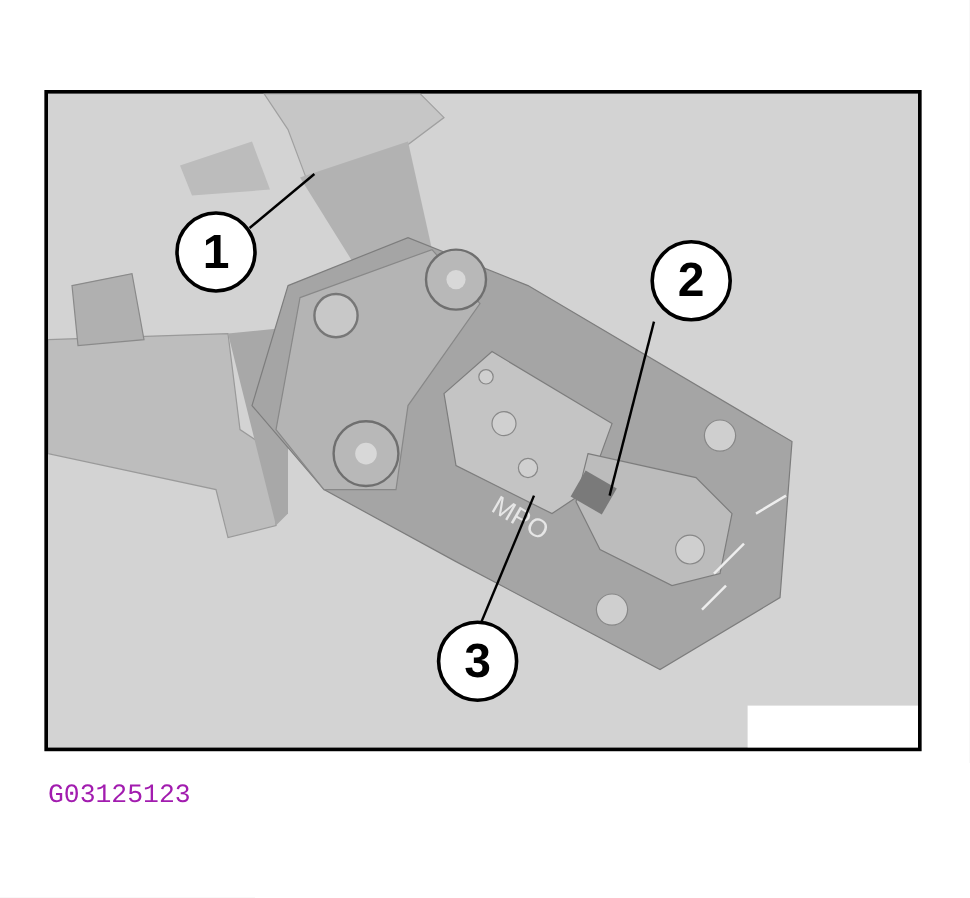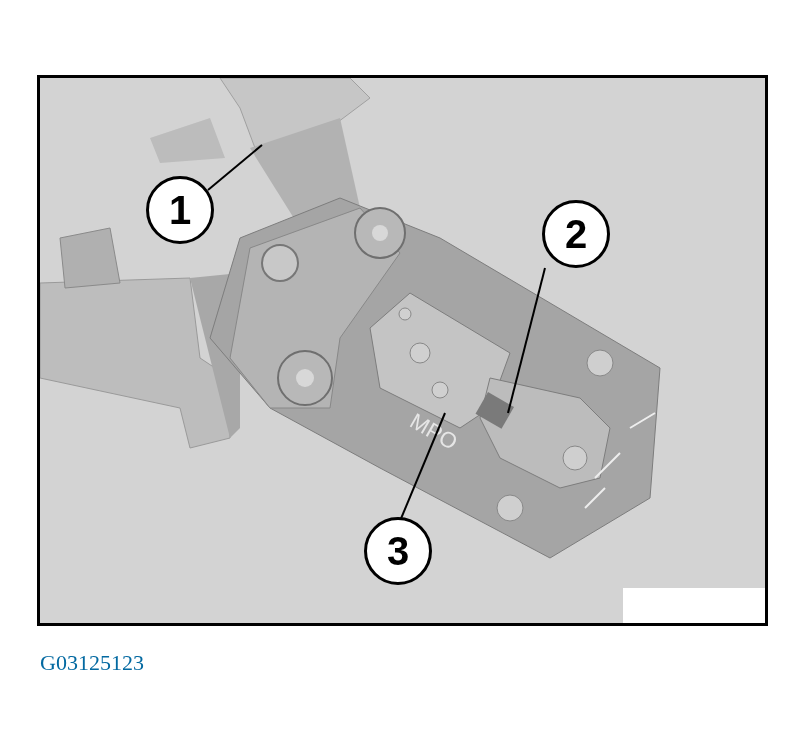--- a/index.html
+++ b/index.html
@@ -9,21 +9,21 @@
              border: 3px solid #000; background: #d3d3d3; overflow: hidden; }
     .frame svg { position: absolute; left: 0; top: 0; }
     .white-patch { position: absolute; left: 583px; top: 510px; width: 142px; height: 35px;
                    background: #ffffff; }
     .callout { position: absolute; width: 68px; height: 68px; border-radius: 50%;
                border: 3px solid #000; background: #ffffff; box-sizing: border-box;
                display: flex; align-items: center; justify-content: center;
                font-family: "Liberation Sans", sans-serif; font-weight: bold;
                font-size: 40px; color: #000; }
     .figure-id { position: absolute; left: 40px; top: 650px; font-size: 22px;
-                 color: #0369a1; font-family: Liberation Serif, serif; }
+                 color: #a21caf; font-family: Liberation Mono, monospace; }
   </style>
 </head>
 <body>
 
 <div class="frame">
   <svg width="725" height="545" viewBox="0 0 725 545">
 
     <path d="M0 205 L150 200 L160 280 L190 300 L190 360 L150 370 L140 330 L0 300 Z" fill="#bdbdbd" stroke="#9a9a9a"></path>
     <path d="M150 200 L200 195 L200 350 L190 360 Z" fill="#a8a8a8"></path>
 

